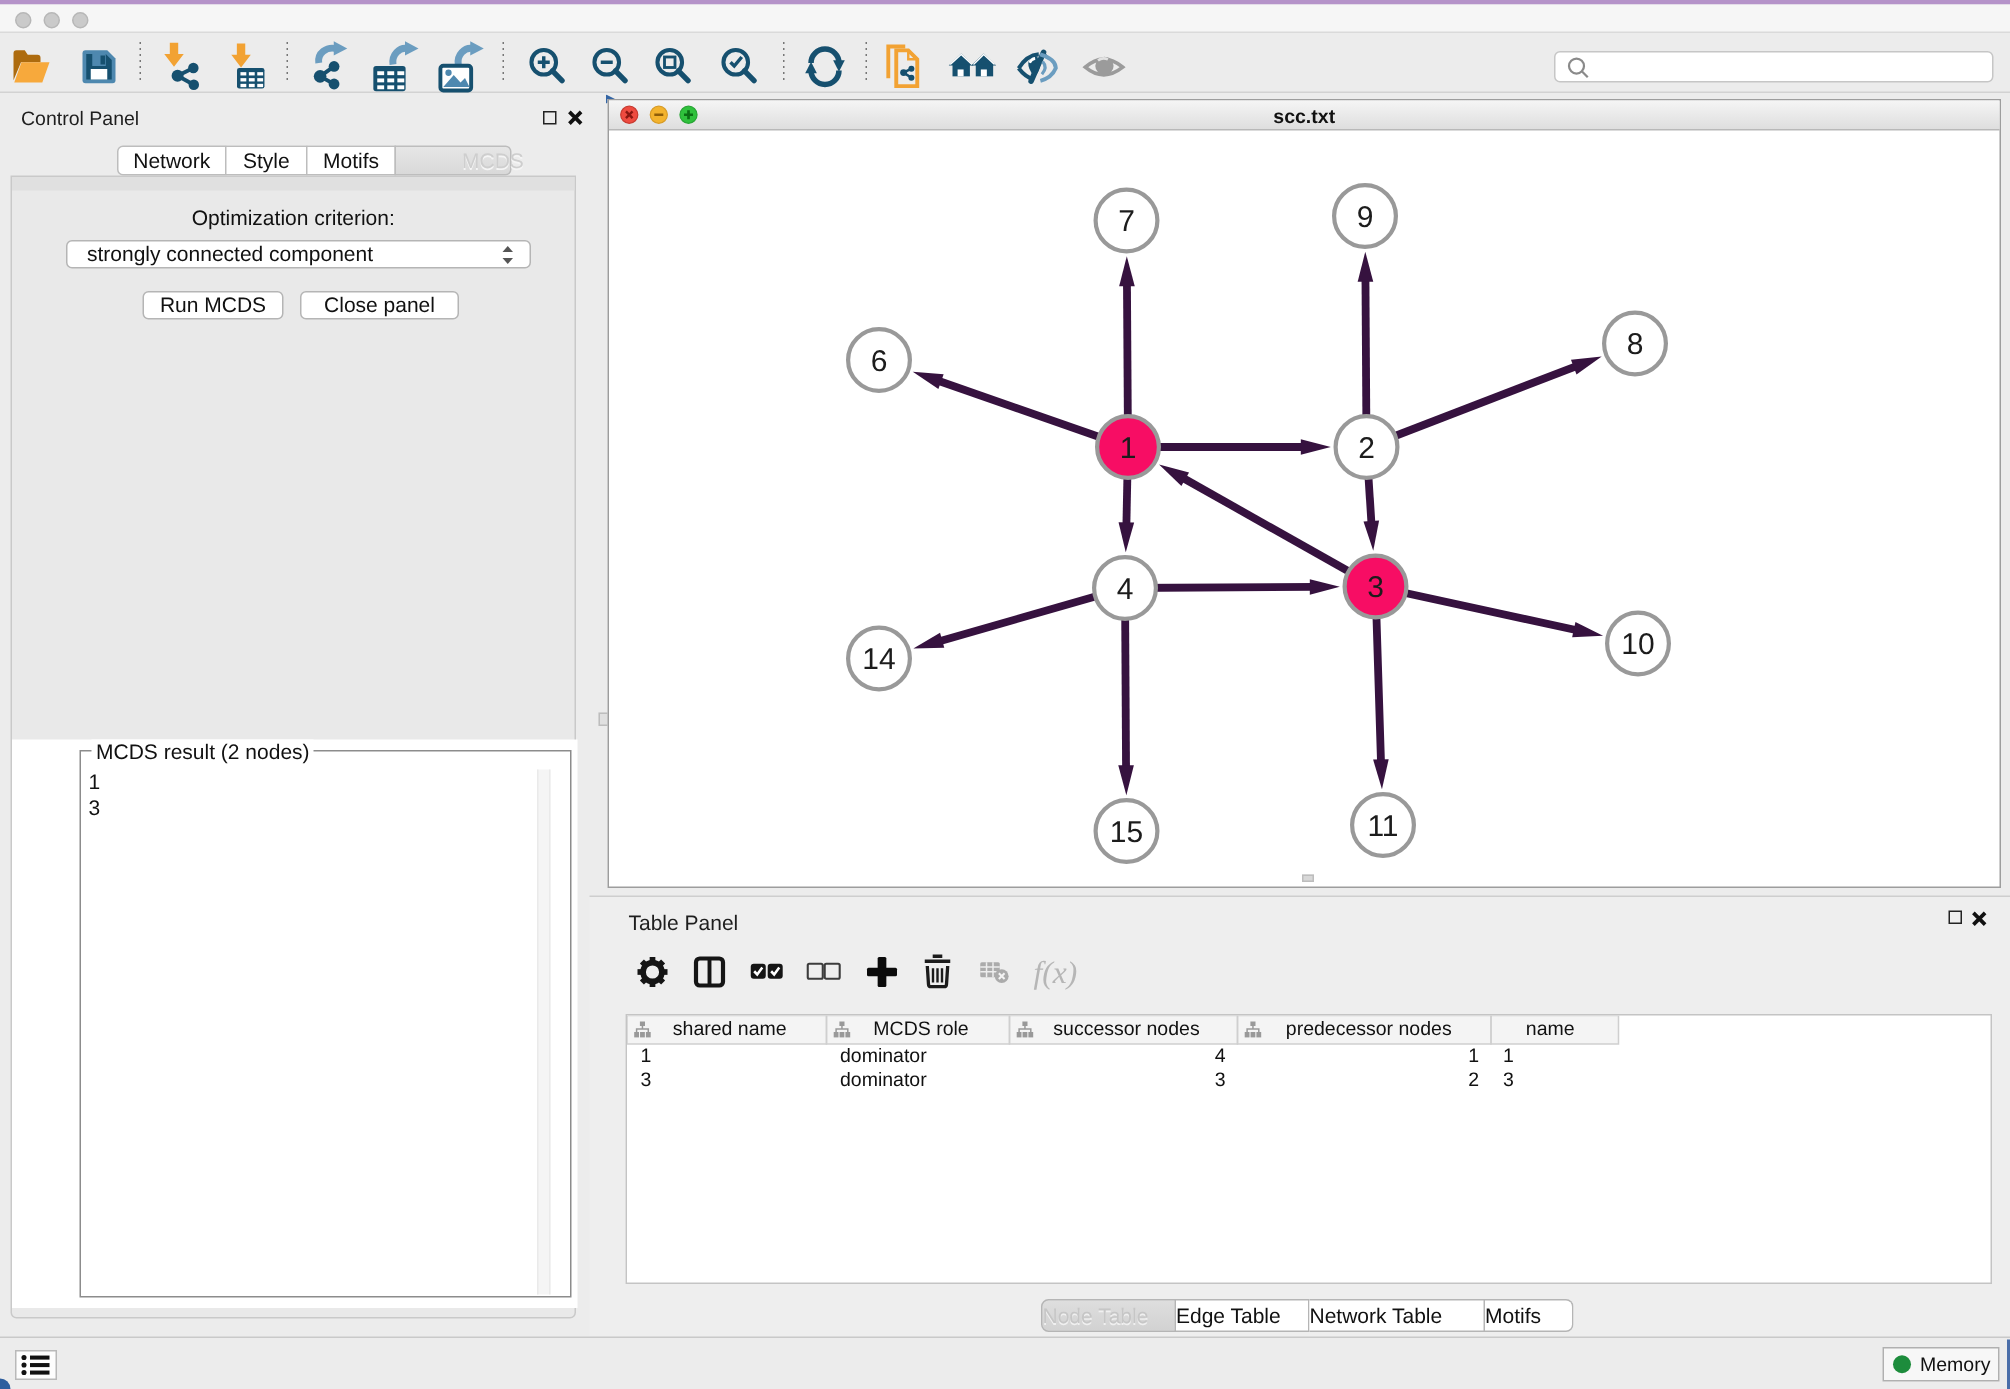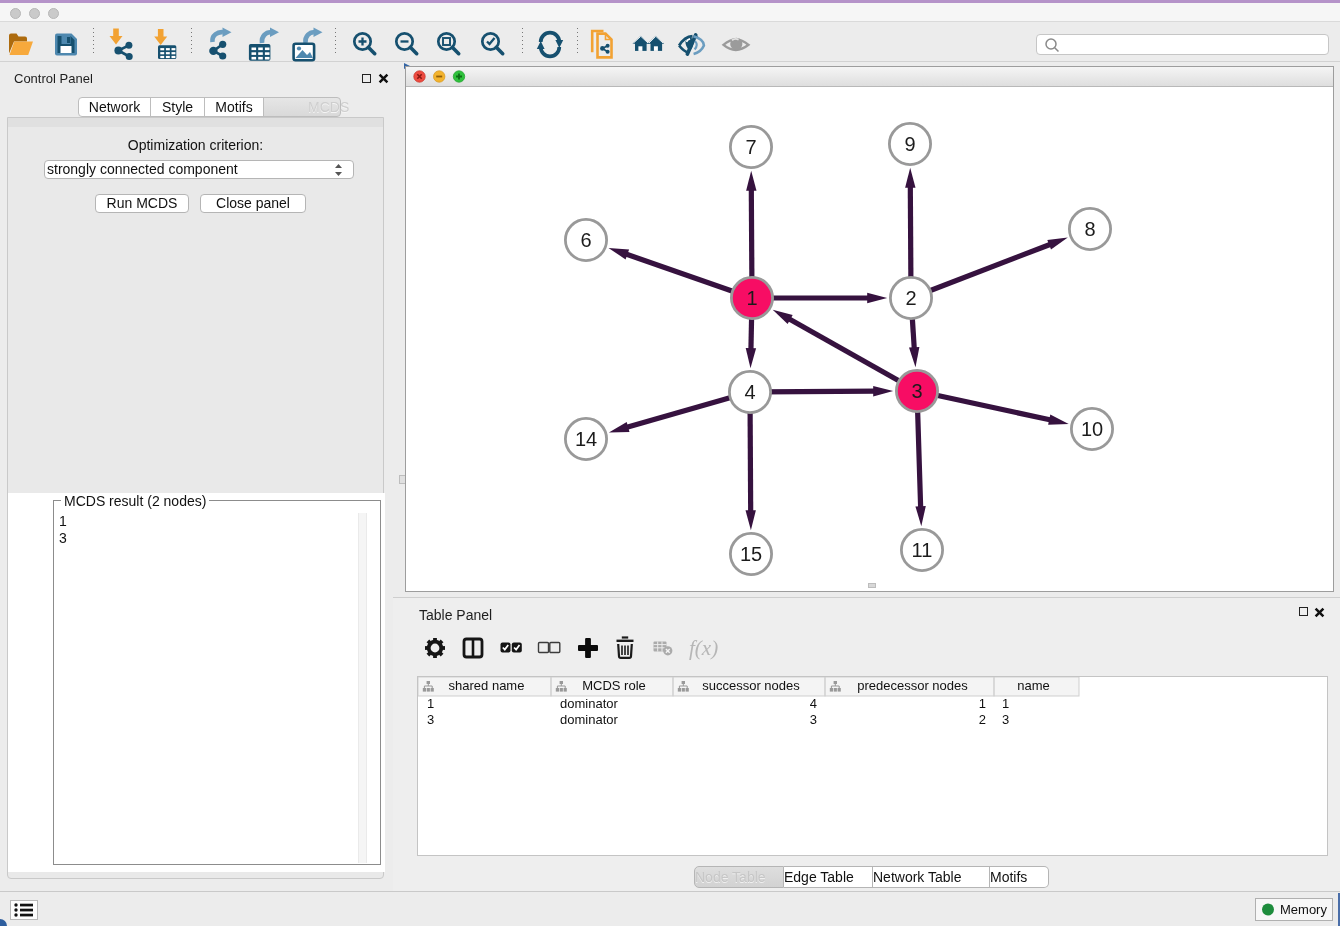--- a/index.html
+++ b/index.html
@@ -15,21 +15,21 @@
 #searchbox { left:1036px; top:12px; width:293px; height:21px; background:#fff; border:1px solid #c6c6c6; border-radius:4px; }
 
 #cpanel { left:0; top:62px; width:391px; height:829px; background:#ececec; }
 #cphead { left:14px; top:9px; font-size:13px; color:#1e1e1e; }
 .floatbox { width:9px; height:9px; border:1.5px solid #222; background:transparent; }
 .tab { position:absolute; top:0; height:20px; border:1px solid #bdbdbd; background:#fff; font-size:14px; color:#111; text-align:center; line-height:19px; }
 #tabMCDS { background:linear-gradient(#e6e6e6,#d9d9d9); color:#cecece; text-shadow:0 1px 0 #f5f5f5; }
 #cpcontent { left:7px; top:55px; width:377px; height:762px; background:#e9e9e9; border:1px solid #c9c9c9; border-radius:0 0 4px 4px; }
 #cpcontent .innertop { position:absolute; left:0; top:0; width:100%; height:9px; background:#e0e0e0; }
 #optlabel { left:0; top:75px; width:391px; text-align:center; font-size:14px; color:#111; }
-#dropdown { left:44px; top:98px; width:310px; height:19px; background:#fff; border:1px solid #b5b5b5; border-radius:4px; font-size:14px; color:#111; line-height:17px; padding-left:2px; }
+#dropdown { left:44px; top:98px; width:310px; height:19px; background:#fff; border:1px solid #b5b5b5; border-radius:4px; font-size:14px; color:#111; line-height:17px; padding-left:13px; }
 .btn { background:#fff; border:1px solid #b5b5b5; border-radius:4px; font-size:14px; color:#111; text-align:center; line-height:17px; height:19px; }
 #resultwrap { left:8px; top:431px; width:377px; height:379px; background:#fff; }
 #resultbox { position:absolute; left:8px; top:7px; width:328px; height:365px; border:1px solid #8c8c8c; background:#fff;margin-left:37px; }
 #resultlegend { position:absolute; left:7px; top:-8px; background:#fff; padding:0 3px; font-size:14px; color:#111; }
 #resultscroll { position:absolute; right:13px; top:12px; width:9px; height:350px; background:#f5f5f5; border-left:1px solid #eaeaea; border-right:1px solid #eaeaea;}
 
 #netwin { left:405px; top:66px; width:929px; height:526px; background:#fff; border:1px solid #9d9d9d; }
 #nettitle { position:absolute; left:0; top:0; width:100%; height:20px; background:linear-gradient(#f5f5f5,#dedede); border-bottom:1px solid #b8b8b8; }
 #netname { position:absolute; left:0; top:3px; width:100%; text-align:center; font-size:13px; color:#111; font-weight:bold; }
 #graph { position:absolute; left:1px; top:21px; }
@@ -232,20 +232,21 @@
 <div id="netwin" class="abs">
   <div id="nettitle">
     <svg width="70" height="20" viewBox="0 0 70 20" style="position:absolute;left:0;top:0;">
       <circle cx="13.5" cy="9.5" r="5.7" fill="#ee4b40" stroke="#c83a30" stroke-width="0.8"></circle>
       <path d="M11.3 7.3 L15.7 11.7 M15.7 7.3 L11.3 11.7" stroke="#8a1711" stroke-width="1.6"></path>
       <circle cx="33.2" cy="9.5" r="5.7" fill="#f3b32d" stroke="#d89c26" stroke-width="0.8"></circle>
       <path d="M30.2 9.5 L36.2 9.5" stroke="#8f5e08" stroke-width="1.8"></path>
       <circle cx="53" cy="9.5" r="5.7" fill="#2fc13c" stroke="#27a534" stroke-width="0.8"></circle>
       <path d="M50 9.5 L56 9.5 M53 6.5 L53 12.5" stroke="#0b6e14" stroke-width="1.8"></path>
     </svg>
+    <div id="netname">scc.txt</div>
   </div>
   <svg id="graph" width="927" height="505" viewBox="0 0 927 505">
   <g stroke="#36123f" stroke-width="5.2">
   <line x1="345" y1="210" x2="463.2" y2="210.0"></line>
   <line x1="345" y1="210" x2="343.9" y2="263.2"></line>
   <line x1="345" y1="210" x2="217.5" y2="165.5"></line>
   <line x1="345" y1="210" x2="344.3" y2="99.8"></line>
   <line x1="504" y1="210" x2="507.4" y2="262.3"></line>
   <line x1="504" y1="210" x2="644.9" y2="155.7"></line>
   <line x1="504" y1="210" x2="503.3" y2="96.8"></line>

